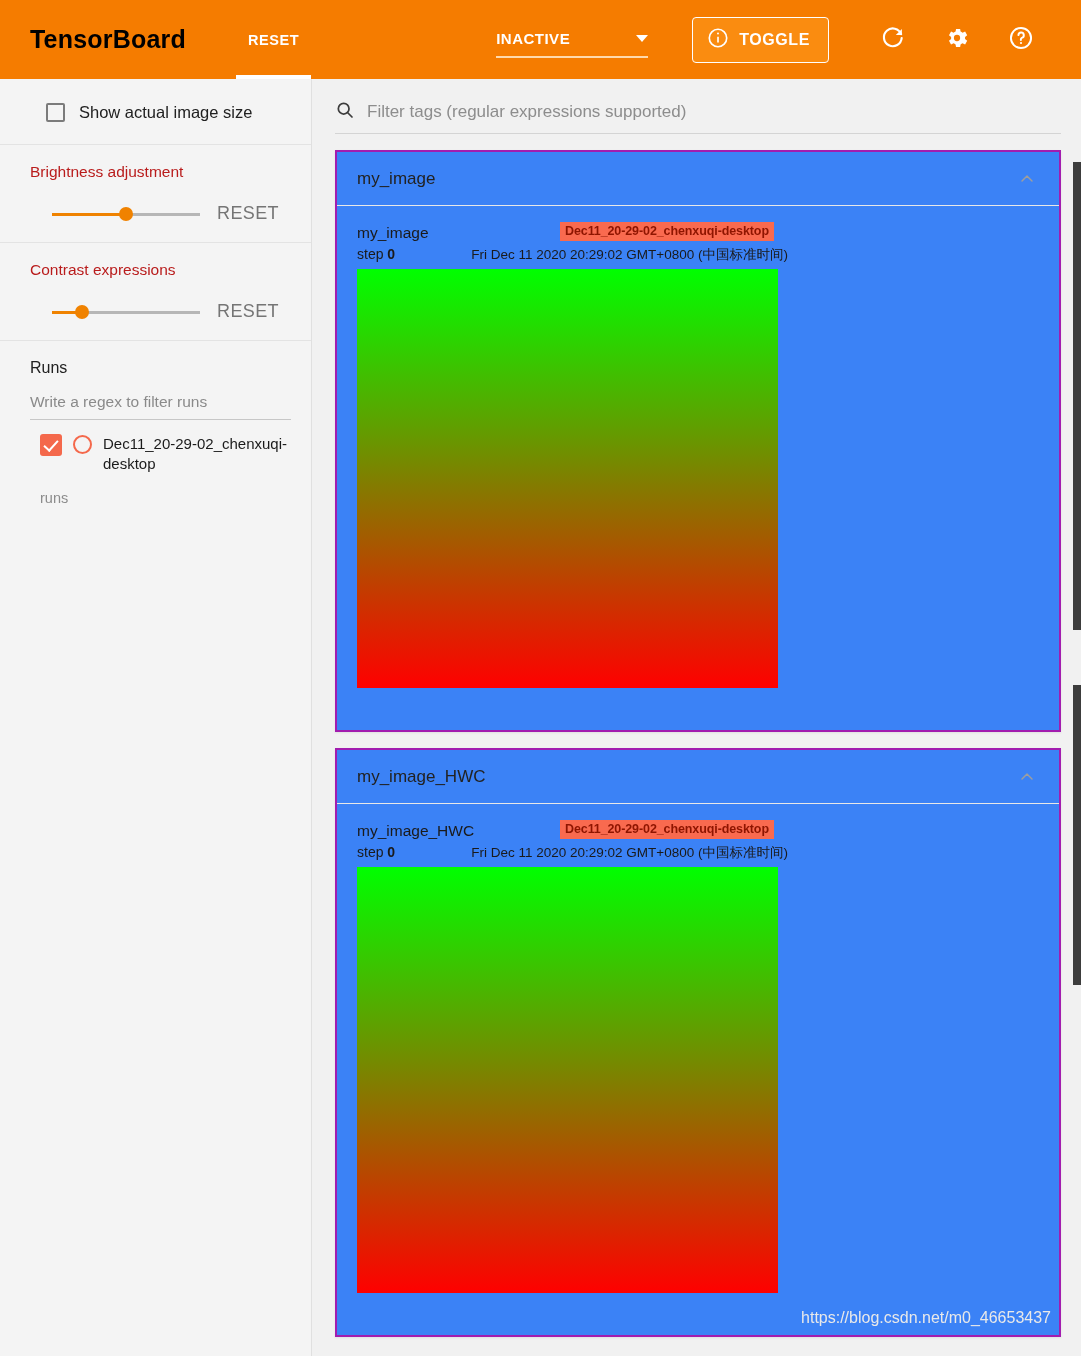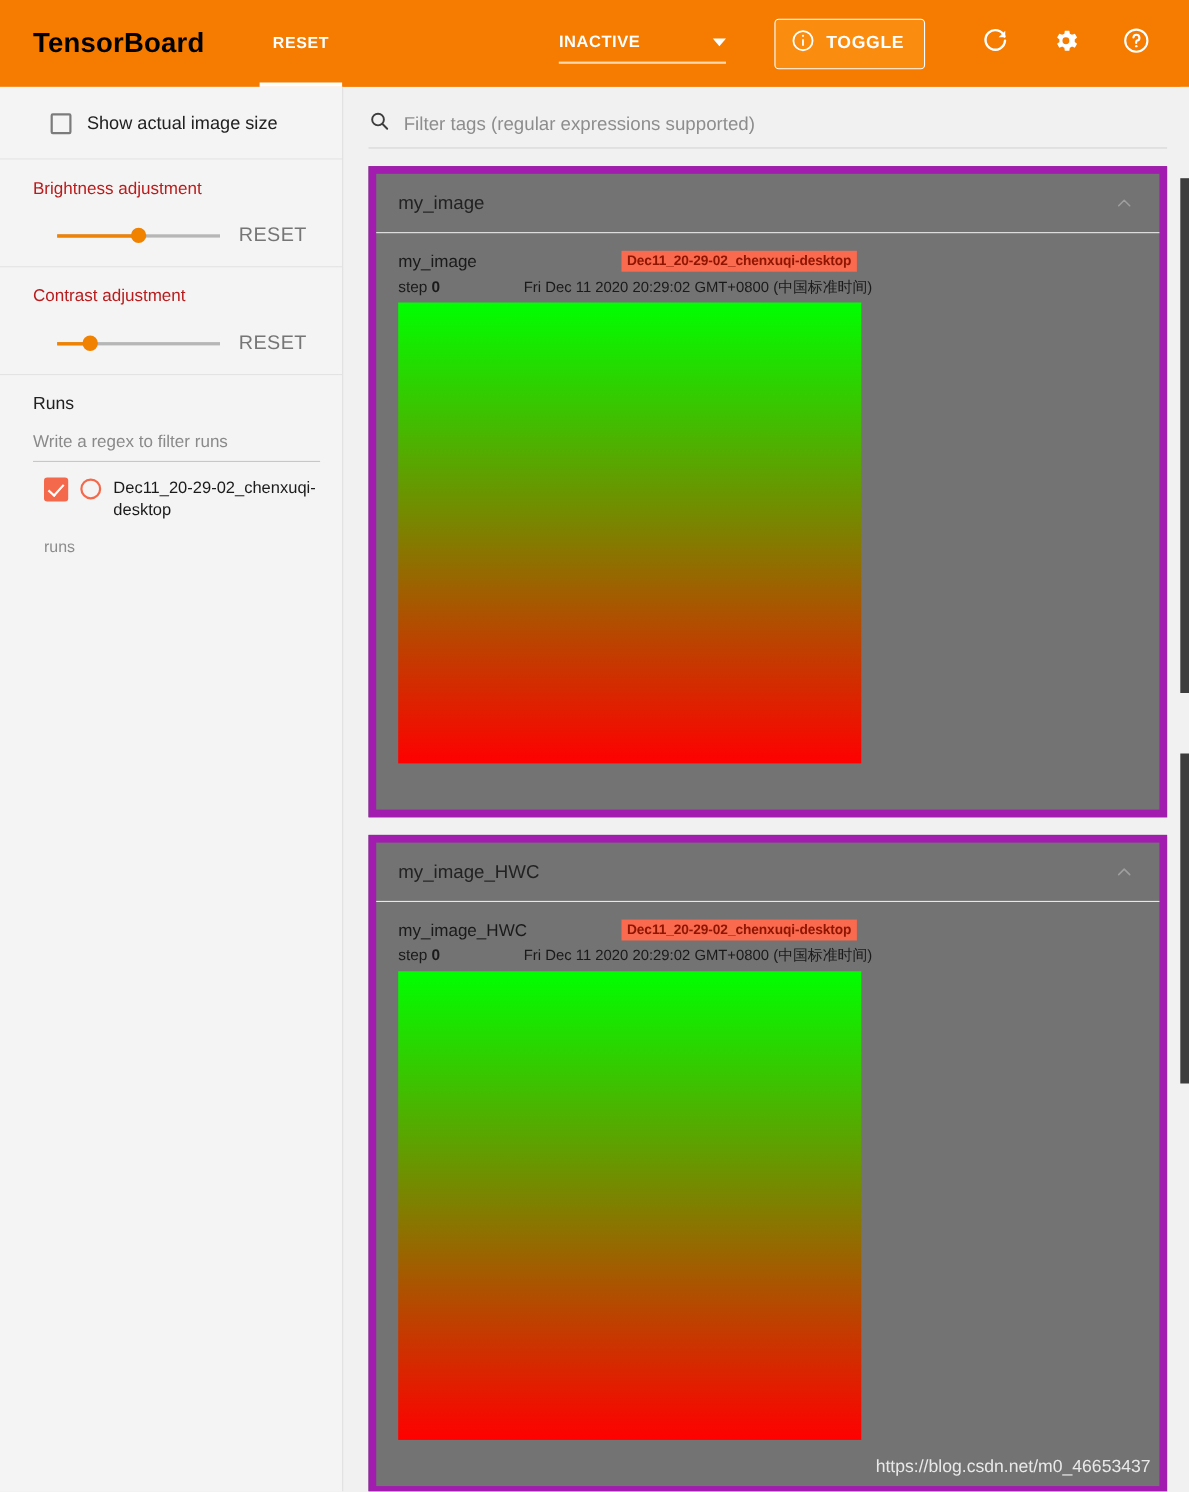--- a/index.html
+++ b/index.html
@@ -25,21 +25,21 @@
   .tab {
     position: relative; display: flex; align-items: center; justify-content: center;
     padding: 0 20px; color: #fff; font-size: 14.5px; font-weight: bold;
     letter-spacing: .6px; cursor: pointer; user-select: none;
   }
   .tab.active::after {
     content: ""; position: absolute; left: 8px; right: 8px; bottom: 0;
     height: 4px; background: #fff;
   }
   .header-right {
-    margin-left: auto; display: flex; align-items: center; gap: 16px; padding-right: 24px;
+    margin-left: auto; display: flex; align-items: center; gap: 16px; padding-right: 36px;
   }
   .runs-select {
     position: relative; display: flex; align-items: center;
     border-bottom: 2px solid #ffd9ab; width: 152px; height: 36px;
     margin-right: 28px; color: #fff;
   }
   .runs-select .sel-label {
     font-size: 15px; font-weight: bold; letter-spacing: .5px; white-space: nowrap;
   }
   .caret {
@@ -125,21 +125,21 @@
     display: flex; gap: 10px;
     margin: 21px 12px 0 32px; padding-bottom: 9px; border-bottom: 1px solid #d4d4d4;
   }
   .filter-input {
     flex: 1; border: none; outline: none; background: transparent;
     font-family: "Liberation Sans", sans-serif; font-size: 17px; color: #3a3a3a;
   }
   .filter-input::placeholder { color: #8d8d8d; }
 
   .card {
-    background: #737373; border: 7px solid #a21caf; margin: 16px 12px 0 32px;
+    background: #3b82f6; border: 2px solid #a21caf; margin: 16px 12px 0 32px;
     box-shadow: 0 1px 2px rgba(0,0,0,.07);
   }
   .card-head {
     display: flex; align-items: center; height: 54px; padding: 0 22px 0 20px;
     border-bottom: 1px solid #e8e8e8; cursor: pointer;
   }
   .card-title { font-size: 17px; color: #222; }
   .chev { margin-left: auto; color: #9e9e9e; display: flex; }
   .card-body { padding: 18px 20px 42px 20px; position: relative; }
 
@@ -256,21 +256,21 @@
         <div class="slider">
           <div class="track-off"></div>
           <div class="track-on" style="width:50%"></div>
           <div class="thumb" style="left:50%"></div>
         </div>
         <div class="reset-btn">RESET</div>
       </div>
     </div>
 
     <div class="side-section">
-      <div class="side-title">Contrast adjustment</div>
+      <div class="side-title">Contrast expressions</div>
       <div class="slider-row">
         <div class="slider">
           <div class="track-off"></div>
           <div class="track-on" style="width:20%"></div>
           <div class="thumb" style="left:20%"></div>
         </div>
         <div class="reset-btn">RESET</div>
       </div>
     </div>
 

